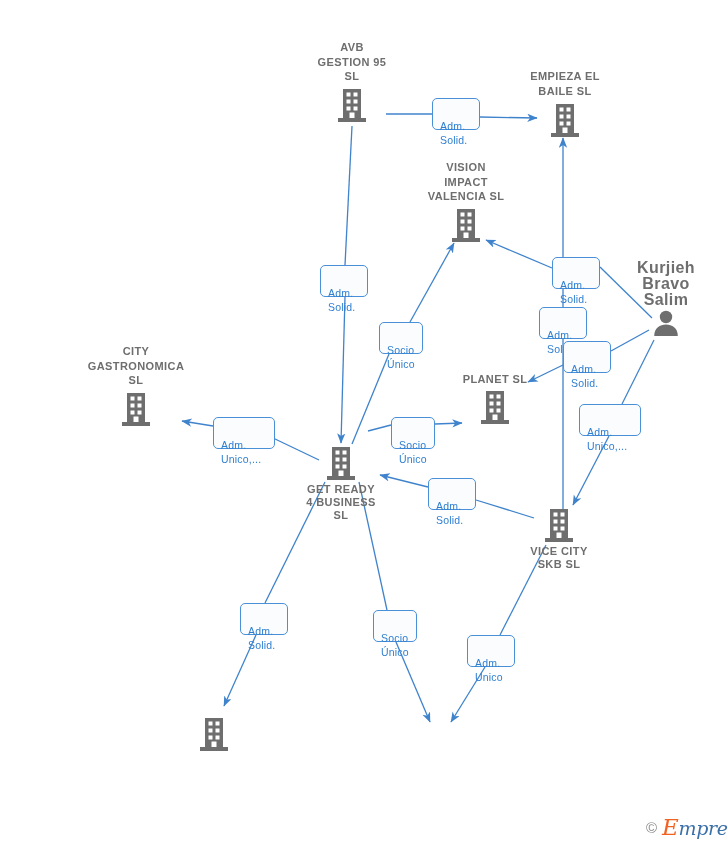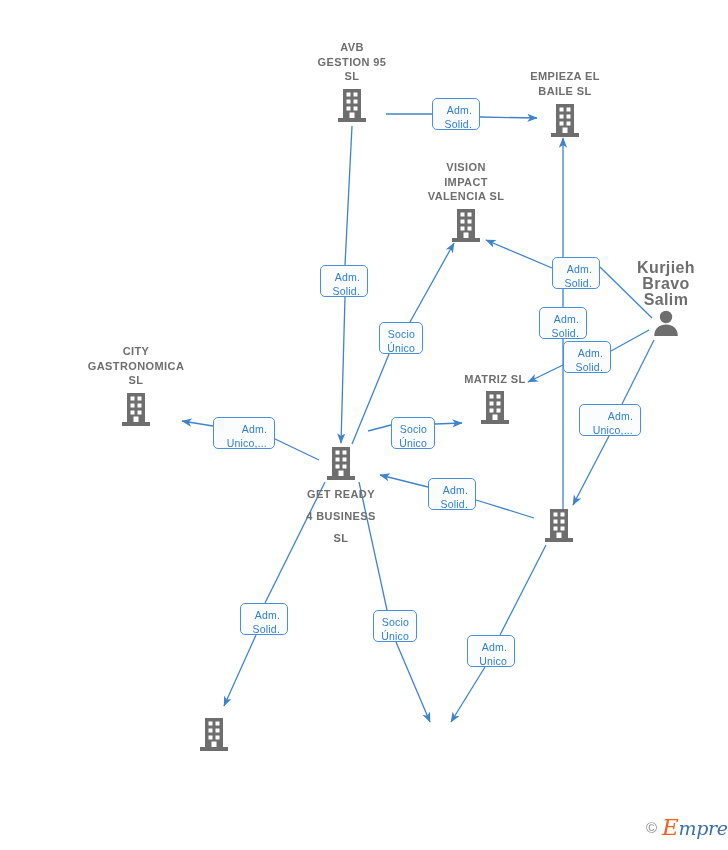--- a/index.html
+++ b/index.html
@@ -37,21 +37,21 @@
     display: block;
     line-height: 0;
   }
   .node .label {
     display: block;
     margin-top: 1px;
     font-size: 11px;
     letter-spacing: 0.4px;
     color: #6e6e6e;
     font-weight: bold;
-    line-height: 22px;
+    line-height: 13px;
     white-space: pre-line;
   }
   .node.person .label-above {
     position: absolute;
     left: 0;
     top: -52px;
     width: 140px;
     text-align: center;
     font-size: 16px;
     color: #6e6e6e;
@@ -76,22 +76,22 @@
   .edge-label {
     position: absolute;
     box-sizing: border-box;
     background: #fbfcfe;
     border: 1px solid #4a90d9;
     border-radius: 5px;
     color: #2f7fd0;
     font-size: 10.5px;
     line-height: 14px;
     letter-spacing: 0.2px;
-    padding: 4px 7px 4px 7px;
-    text-align: right;
+    padding: 20px 7px 4px 7px;
+    text-align: left;
     white-space: pre-line;
     font-family: "Liberation Sans", sans-serif;
   }
   .watermark {
     position: absolute;
     right: 8px;
     bottom: 10px;
     display: flex;
     align-items: center;
     gap: 5px;
@@ -248,21 +248,21 @@
         <rect x="9.5" y="11.5" width="4" height="4" fill="#ffffff"></rect>
         <rect x="16.5" y="11.5" width="4" height="4" fill="#ffffff"></rect>
         <rect x="9.5" y="18.5" width="4" height="4" fill="#ffffff"></rect>
         <rect x="16.5" y="18.5" width="4" height="4" fill="#ffffff"></rect>
         <rect x="12.5" y="24.5" width="5" height="5.5" fill="#ffffff"></rect>
       </svg>
     </span>
   </div>
 
   <div class="node" style="left:461px; top:390px;">
-    <span class="label-above" style="top:-18px;">MATRIZ  SL</span>
+    <span class="label-above" style="top:-18px;">PLANET  SL</span>
     <span class="glyph">
       <svg width="30" height="36" viewBox="0 0 30 36" style="display:block;margin:0 auto;">
         <rect x="6" y="1" width="18" height="29" fill="#6e6e6e"></rect>
         <rect x="1" y="30" width="28" height="4" fill="#6e6e6e"></rect>
         <rect x="9.5" y="4.5" width="4" height="4" fill="#ffffff"></rect>
         <rect x="16.5" y="4.5" width="4" height="4" fill="#ffffff"></rect>
         <rect x="9.5" y="11.5" width="4" height="4" fill="#ffffff"></rect>
         <rect x="16.5" y="11.5" width="4" height="4" fill="#ffffff"></rect>
         <rect x="9.5" y="18.5" width="4" height="4" fill="#ffffff"></rect>
         <rect x="16.5" y="18.5" width="4" height="4" fill="#ffffff"></rect>
@@ -297,20 +297,22 @@
         <rect x="1" y="30" width="28" height="4" fill="#6e6e6e"></rect>
         <rect x="9.5" y="4.5" width="4" height="4" fill="#ffffff"></rect>
         <rect x="16.5" y="4.5" width="4" height="4" fill="#ffffff"></rect>
         <rect x="9.5" y="11.5" width="4" height="4" fill="#ffffff"></rect>
         <rect x="16.5" y="11.5" width="4" height="4" fill="#ffffff"></rect>
         <rect x="9.5" y="18.5" width="4" height="4" fill="#ffffff"></rect>
         <rect x="16.5" y="18.5" width="4" height="4" fill="#ffffff"></rect>
         <rect x="12.5" y="24.5" width="5" height="5.5" fill="#ffffff"></rect>
       </svg>
     </span>
+    <span class="label">VICE CITY
+SKB  SL</span>
   </div>
 
   <div class="node" style="left:180px; top:717px;">
     <span class="glyph">
       <svg width="30" height="36" viewBox="0 0 30 36" style="display:block;margin:0 auto;">
         <rect x="6" y="1" width="18" height="29" fill="#6e6e6e"></rect>
         <rect x="1" y="30" width="28" height="4" fill="#6e6e6e"></rect>
         <rect x="9.5" y="4.5" width="4" height="4" fill="#ffffff"></rect>
         <rect x="16.5" y="4.5" width="4" height="4" fill="#ffffff"></rect>
         <rect x="9.5" y="11.5" width="4" height="4" fill="#ffffff"></rect>

